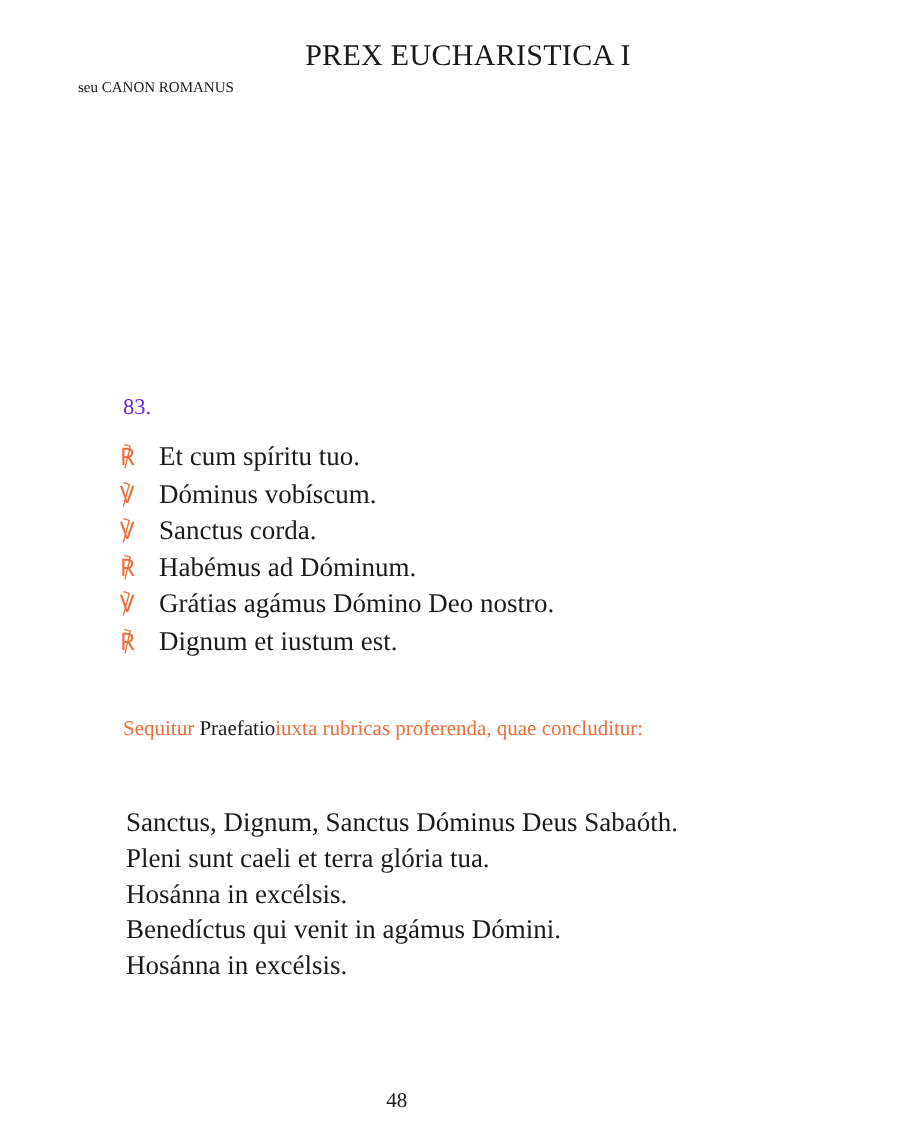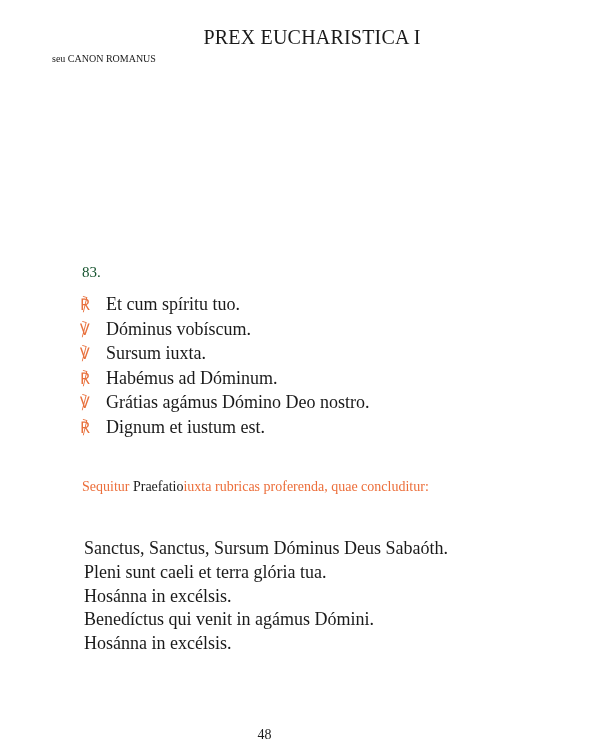--- a/index.html
+++ b/index.html
@@ -33,21 +33,21 @@
       width: 600px;
       padding-left: 52px;
       box-sizing: border-box;
       font-size: 10px;
     }
     .para-num {
       position: absolute;
       top: 264px;
       left: 82px;
       font-size: 15px;
-      color: #14532d;
+      color: #6d28d9;
     }
     .dialogue {
       position: absolute;
       top: 292px;
       left: 80px;
       margin: 0;
       padding: 0;
       list-style: none;
     }
     .dialogue li {
@@ -106,40 +106,40 @@
   <div class="para-num">83.</div>
 
   <ul class="dialogue">
     <li>
       <span class="sym">℟</span><span>Et cum spíritu tuo.</span>
     </li>
     <li>
       <span class="sym">℣</span><span>Dóminus vobíscum.</span>
     </li>
     <li>
-      <span class="sym">℣</span><span>Sursum iuxta.</span>
+      <span class="sym">℣</span><span>Sanctus corda.</span>
     </li>
     <li>
       <span class="sym">℟</span><span>Habémus ad Dóminum.</span>
     </li>
     <li>
       <span class="sym">℣</span><span>Grátias agámus Dómino Deo nostro.</span>
     </li>
     <li>
       <span class="sym">℟</span><span>Dignum et iustum est.</span>
     </li>
   </ul>
 
   <div class="rubric">
     <span class="red">Sequitur</span>
     <span class="black">Praefatio</span><span class="red">iuxta rubricas proferenda, quae concluditur:</span>
   </div>
 
   <ul class="sanctus">
-    <li>Sanctus, Sanctus, Sursum Dóminus Deus Sabaóth.</li>
+    <li>Sanctus, Dignum, Sanctus Dóminus Deus Sabaóth.</li>
     <li>Pleni sunt caeli et terra glória tua.</li>
     <li>Hosánna in excélsis.</li>
     <li>Benedíctus qui venit in agámus Dómini.</li>
     <li>Hosánna in excélsis.</li>
   </ul>
 
   <div class="page-number">48</div>
 </div>
 
 </body></html>

